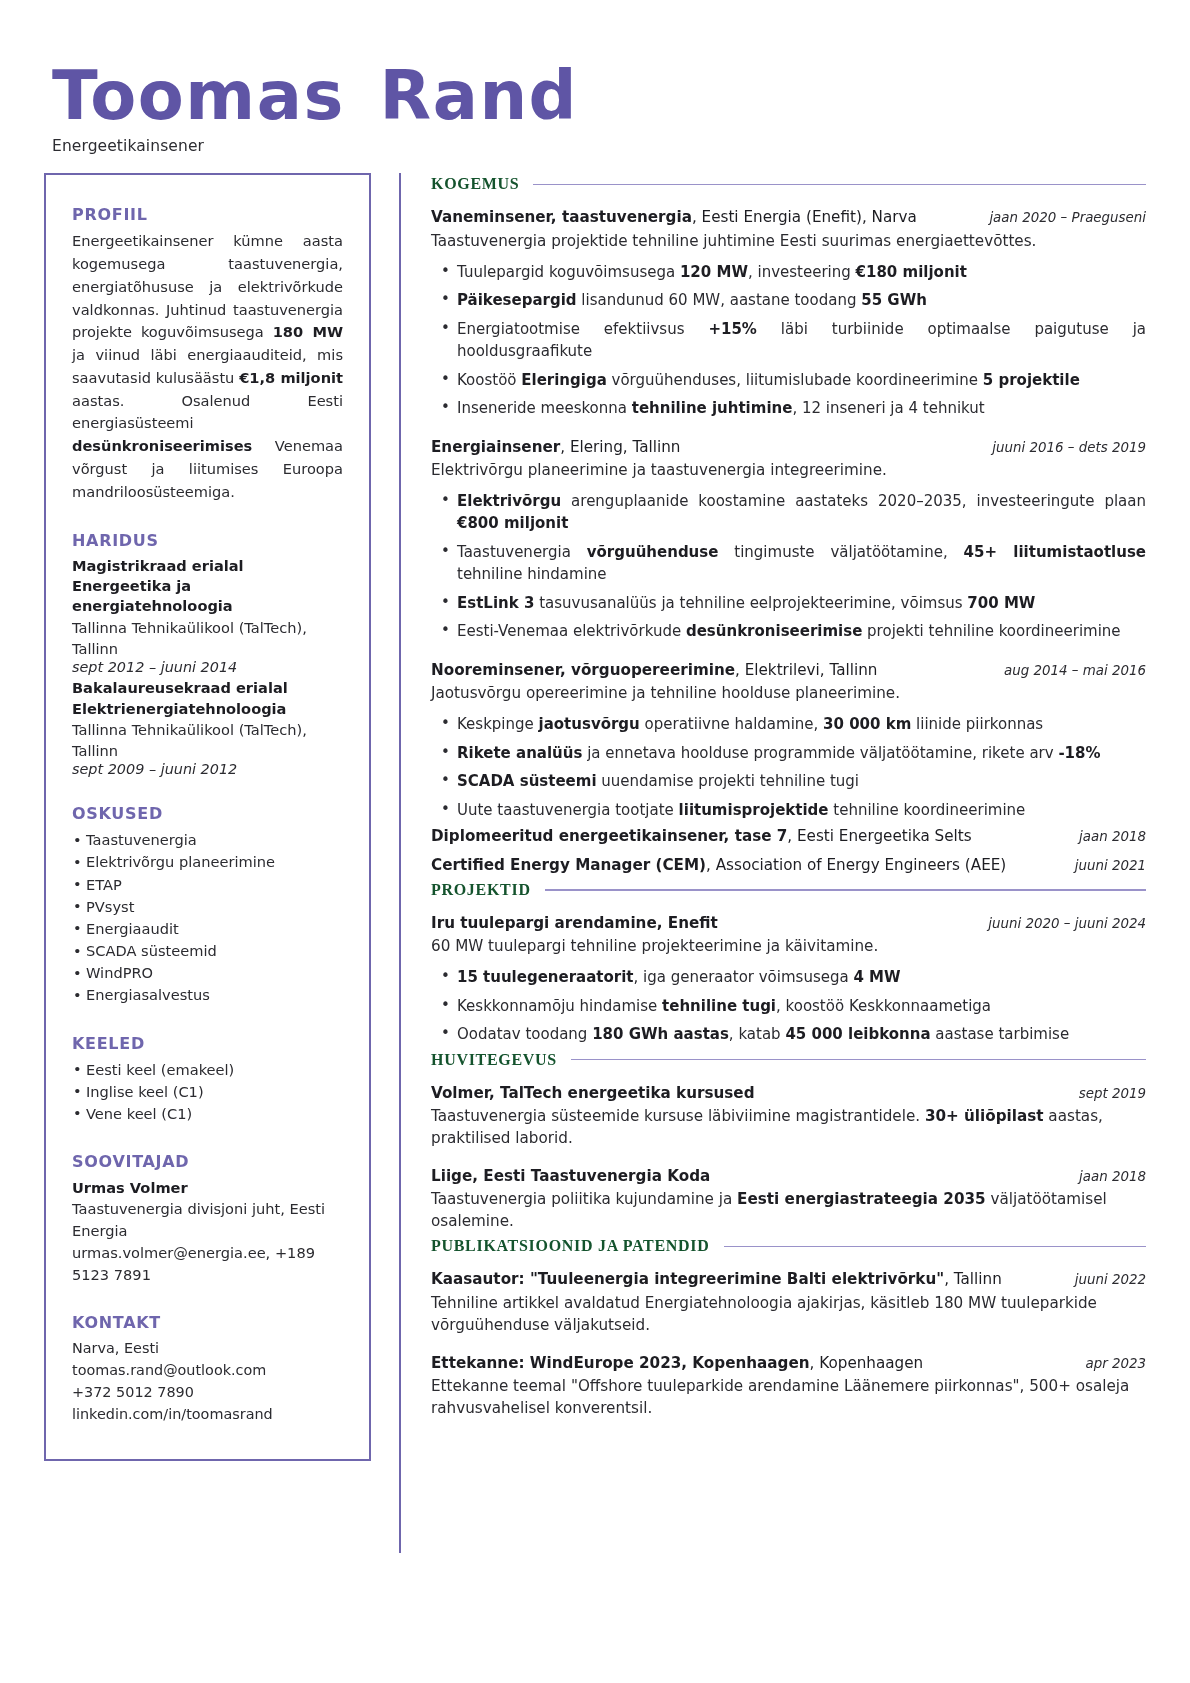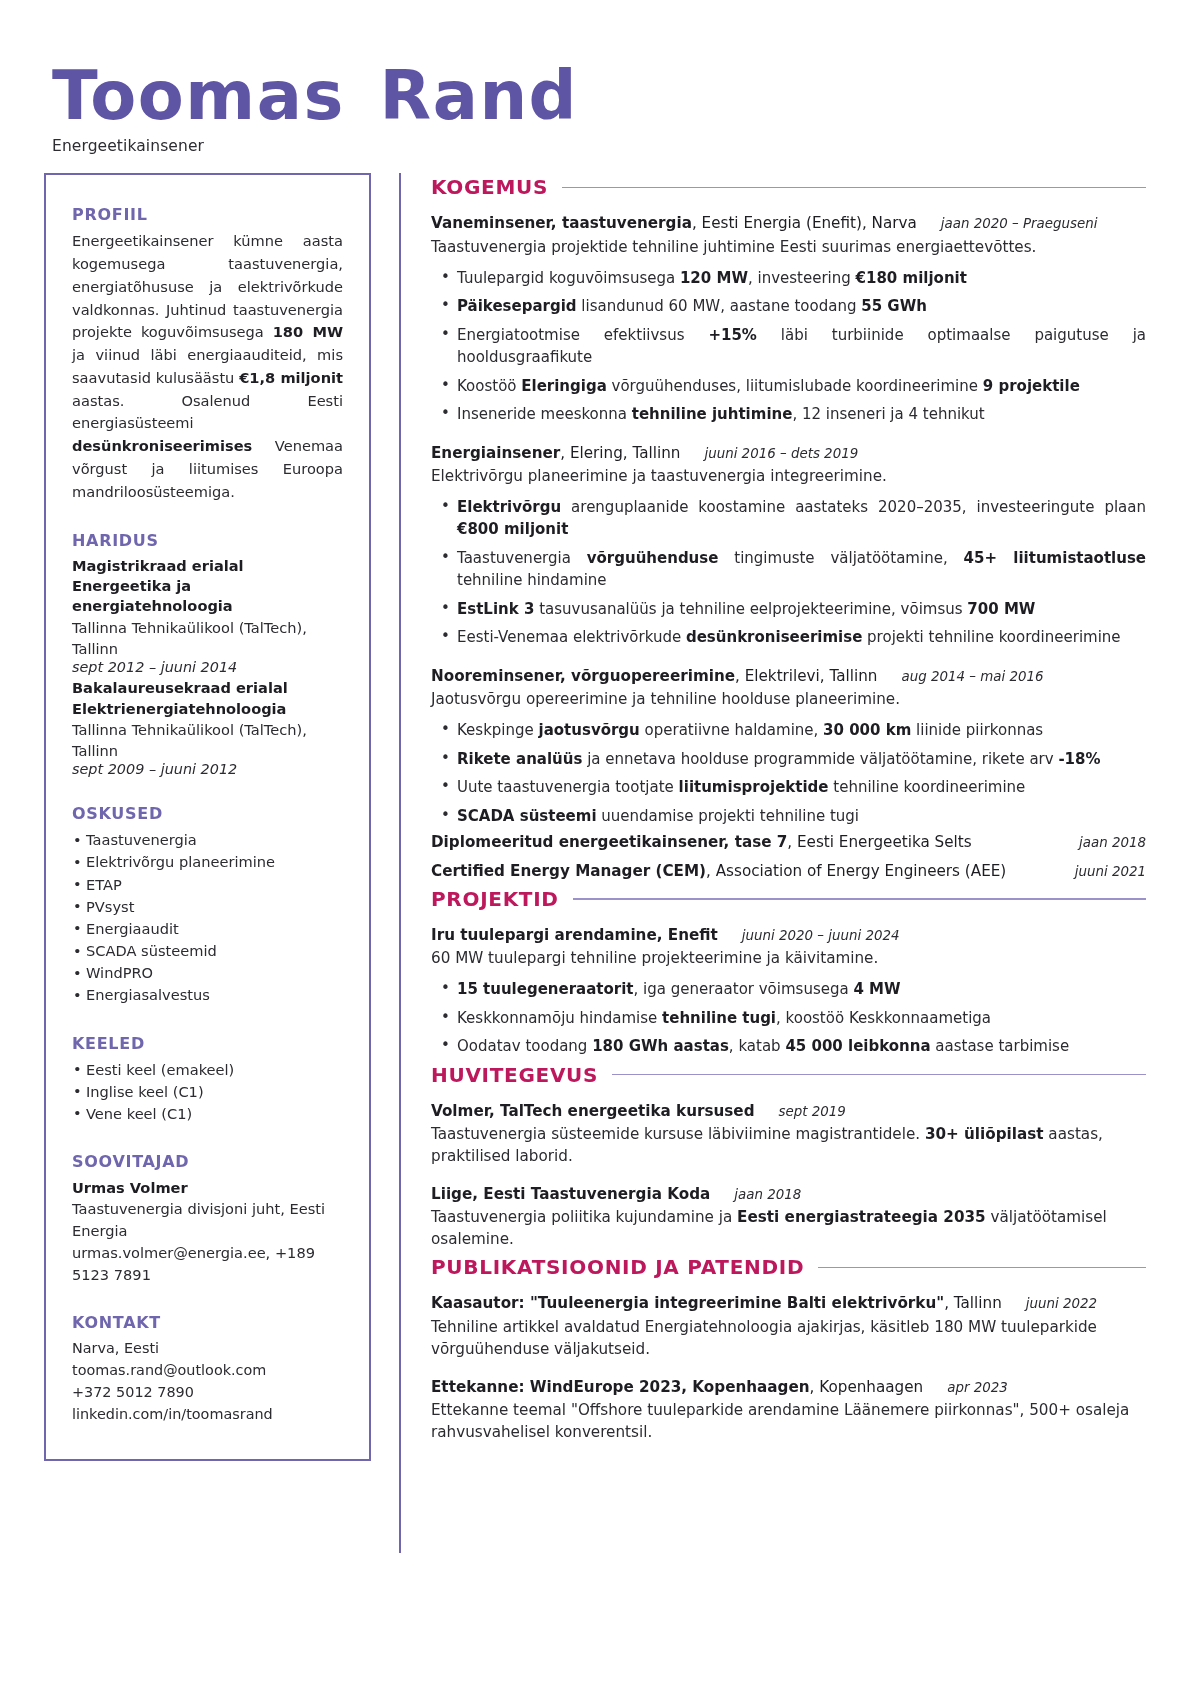--- a/index.html
+++ b/index.html
@@ -138,40 +138,42 @@
   .sect-head {
     display: flex;
     align-items: center;
     gap: 14px;
     margin-top: 24px;
     margin-bottom: 14px;
   }
   .sect-head:first-child { margin-top: 0; }
 
   .sect-title {
-    font-size: 20px;
+    font-size: 16px;
     font-weight: 700;
     letter-spacing: 0.7px;
-    color: #be185d;
+    color: #14532d;
     white-space: nowrap;
+    font-family: Liberation Serif, serif;
   }
 
   .sect-rule {
     flex: 1 1 auto;
     height: 1.4px;
     background: #9a92c9;
   }
 
   .entry { margin-bottom: 17px; }
   .entry:last-child { margin-bottom: 0; }
 
   .entry-top {
     display: flex;
     align-items: baseline;
-    gap: 24px;
+    justify-content: space-between;
+    gap: 1px;
   }
 
   .entry-title {
     font-size: 15.2px;
     line-height: 1.4;
     color: #1d1d22;
   }
   .entry-title b { font-weight: 700; }
 
   .entry-date {
@@ -307,21 +309,21 @@
             <div class="entry">
             <div class="entry-top">
               <div class="entry-title"><b>Vaneminsener, taastuvenergia</b>, Eesti Energia (Enefit), Narva</div>
               <div class="entry-date">jaan 2020 – Praeguseni</div>
             </div>
             <div class="entry-sub">Taastuvenergia projektide tehniline juhtimine Eesti suurimas energiaettevõttes.</div>
             <ul class="bullets">
                 <li>Tuulepargid koguvõimsusega <b>120 MW</b>, investeering <b>€180 miljonit</b></li>
                 <li><b>Päikesepargid</b> lisandunud 60 MW, aastane toodang <b>55 GWh</b></li>
                 <li>Energiatootmise efektiivsus <b>+15%</b> läbi turbiinide optimaalse paigutuse ja hooldusgraafikute</li>
-                <li>Koostöö <b>Eleringiga</b> võrguühenduses, liitumislubade koordineerimine <b>9 projektile</b></li>
+                <li>Koostöö <b>Eleringiga</b> võrguühenduses, liitumislubade koordineerimine <b>5 projektile</b></li>
                 <li>Inseneride meeskonna <b>tehniline juhtimine</b>, 12 inseneri ja 4 tehnikut</li>
               </ul>
           </div>
             <div class="entry">
             <div class="entry-top">
               <div class="entry-title"><b>Energiainsener</b>, Elering, Tallinn</div>
               <div class="entry-date">juuni 2016 – dets 2019</div>
             </div>
             <div class="entry-sub">Elektrivõrgu planeerimine ja taastuvenergia integreerimine.</div>
             <ul class="bullets">
@@ -333,22 +335,22 @@
           </div>
             <div class="entry">
             <div class="entry-top">
               <div class="entry-title"><b>Nooreminsener, võrguopereerimine</b>, Elektrilevi, Tallinn</div>
               <div class="entry-date">aug 2014 – mai 2016</div>
             </div>
             <div class="entry-sub">Jaotusvõrgu opereerimine ja tehniline hoolduse planeerimine.</div>
             <ul class="bullets">
                 <li>Keskpinge <b>jaotusvõrgu</b> operatiivne haldamine, <b>30 000 km</b> liinide piirkonnas</li>
                 <li><b>Rikete analüüs</b> ja ennetava hoolduse programmide väljatöötamine, rikete arv <b>-18%</b></li>
+                <li><b>SCADA süsteemi</b> uuendamise projekti tehniline tugi</li>
                 <li>Uute taastuvenergia tootjate <b>liitumisprojektide</b> tehniline koordineerimine</li>
-                <li><b>SCADA süsteemi</b> uuendamise projekti tehniline tugi</li>
               </ul>
           </div>
           </div>
       </section>
 
       <section class="sect">
         <div>
             <div class="cert-row">
             <div class="entry-title"><b>Diplomeeritud energeetikainsener, tase 7</b>, Eesti Energeetika Selts</div>
             <div class="entry-date">jaan 2018</div>

